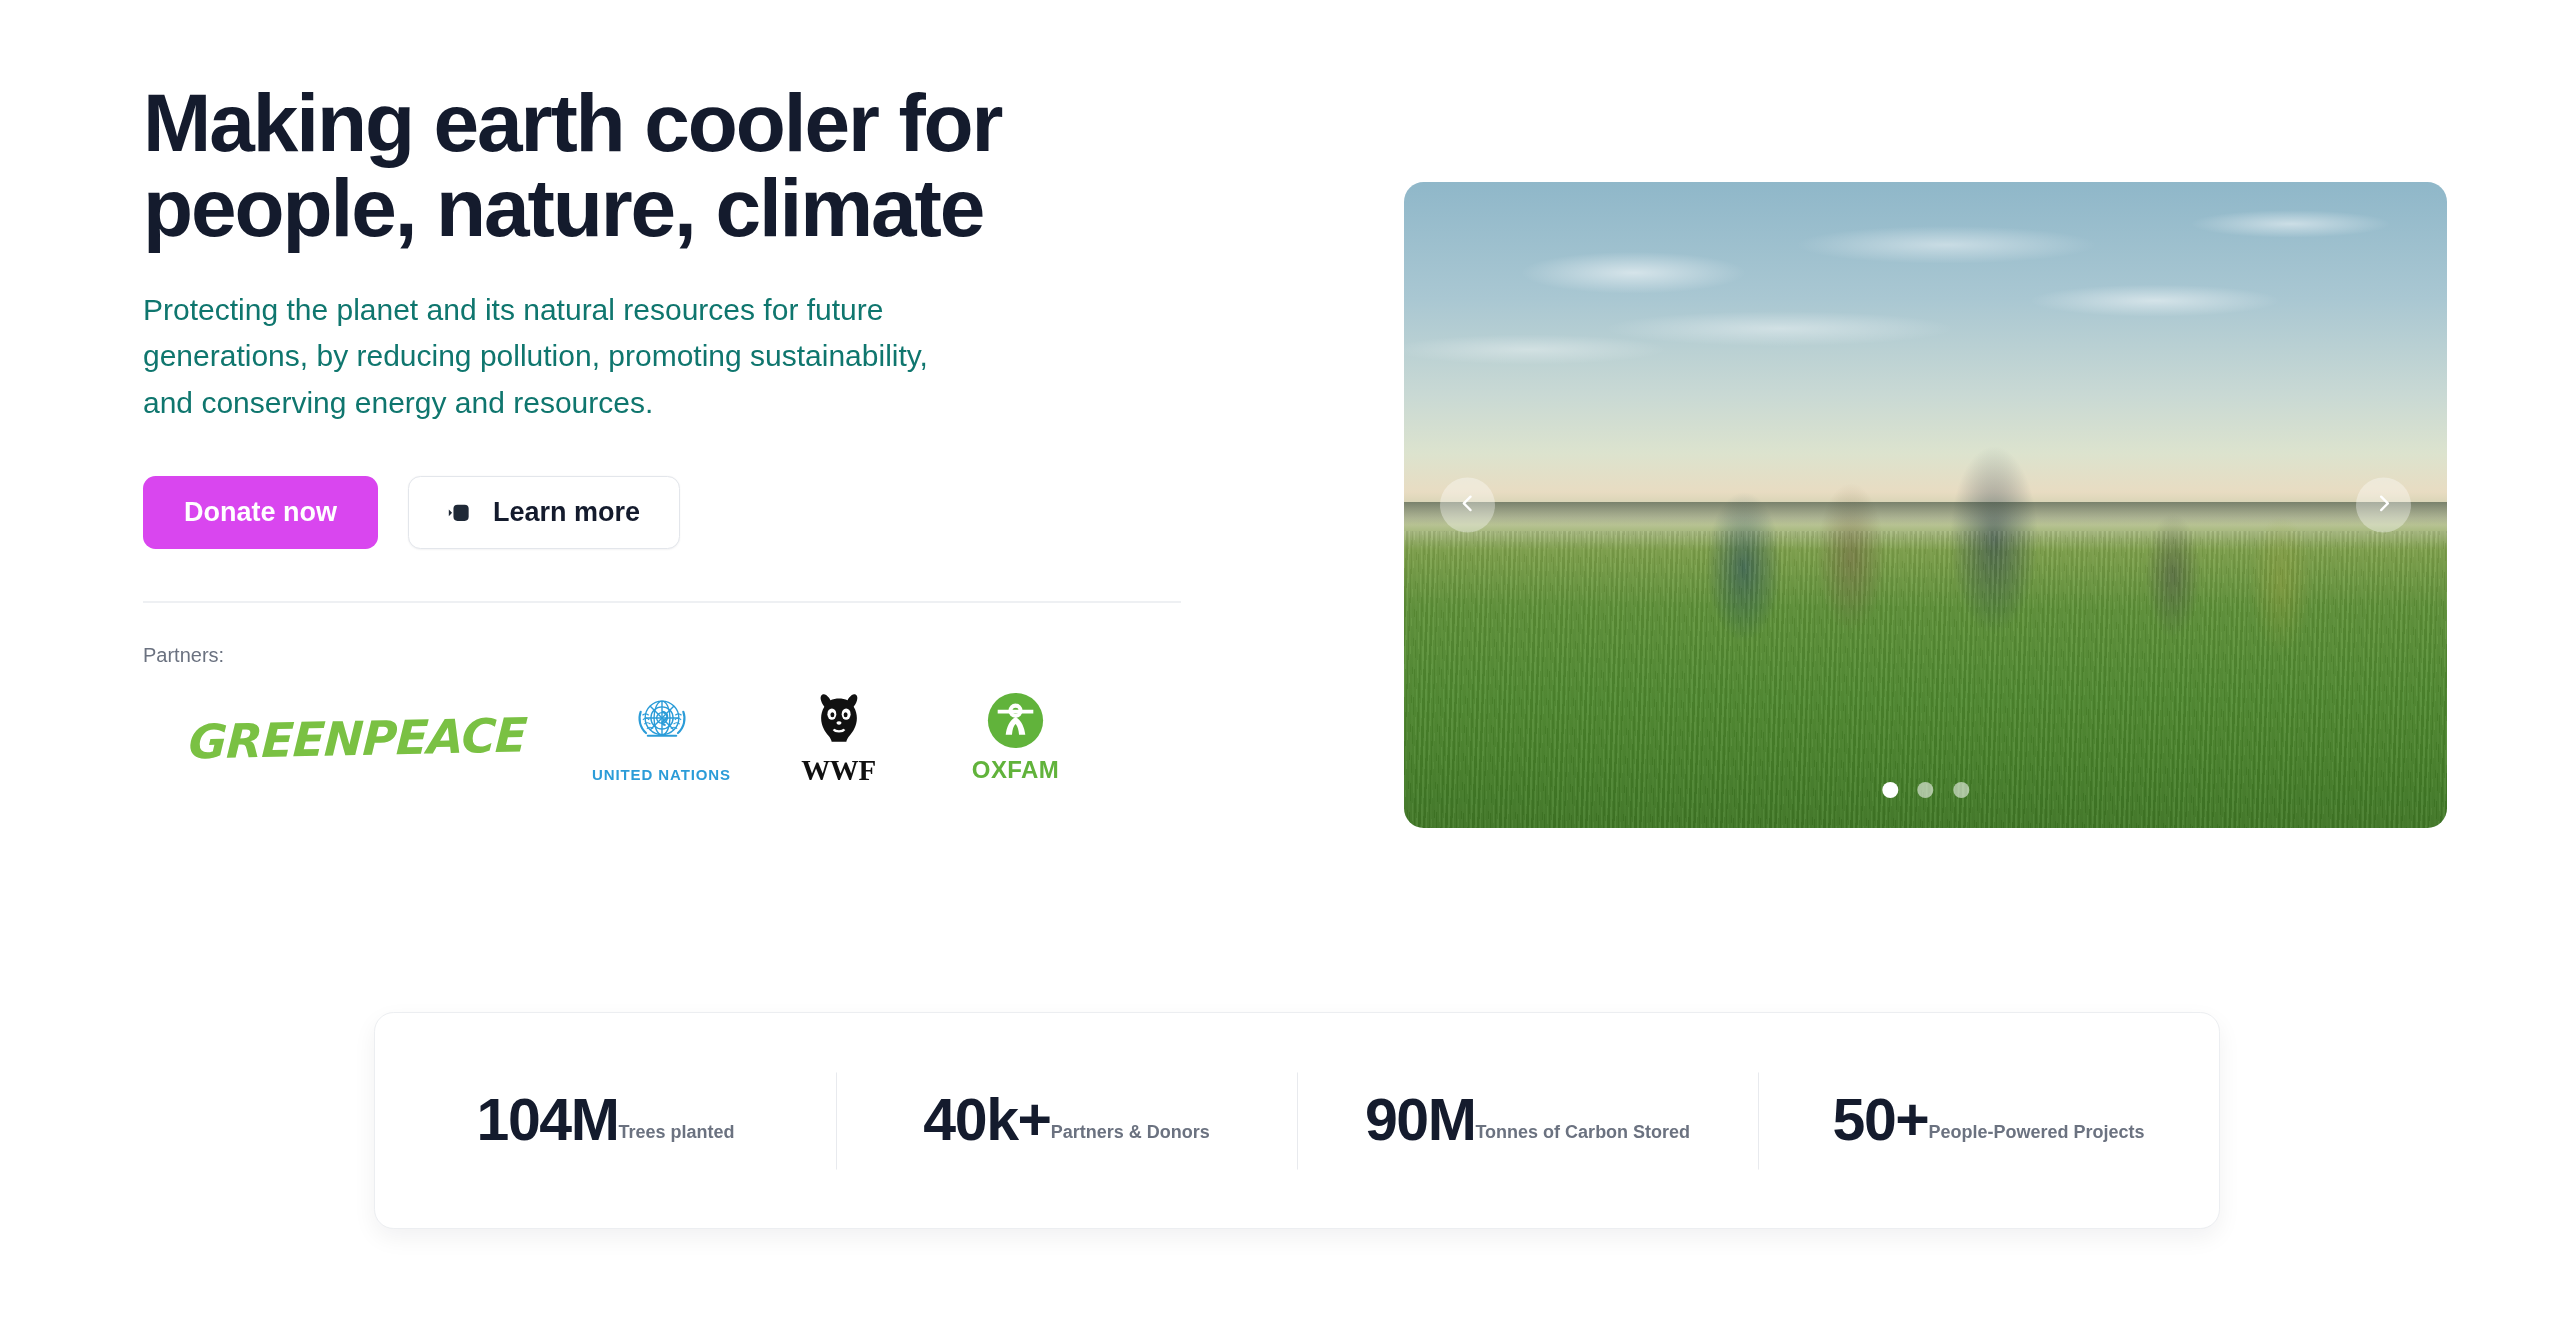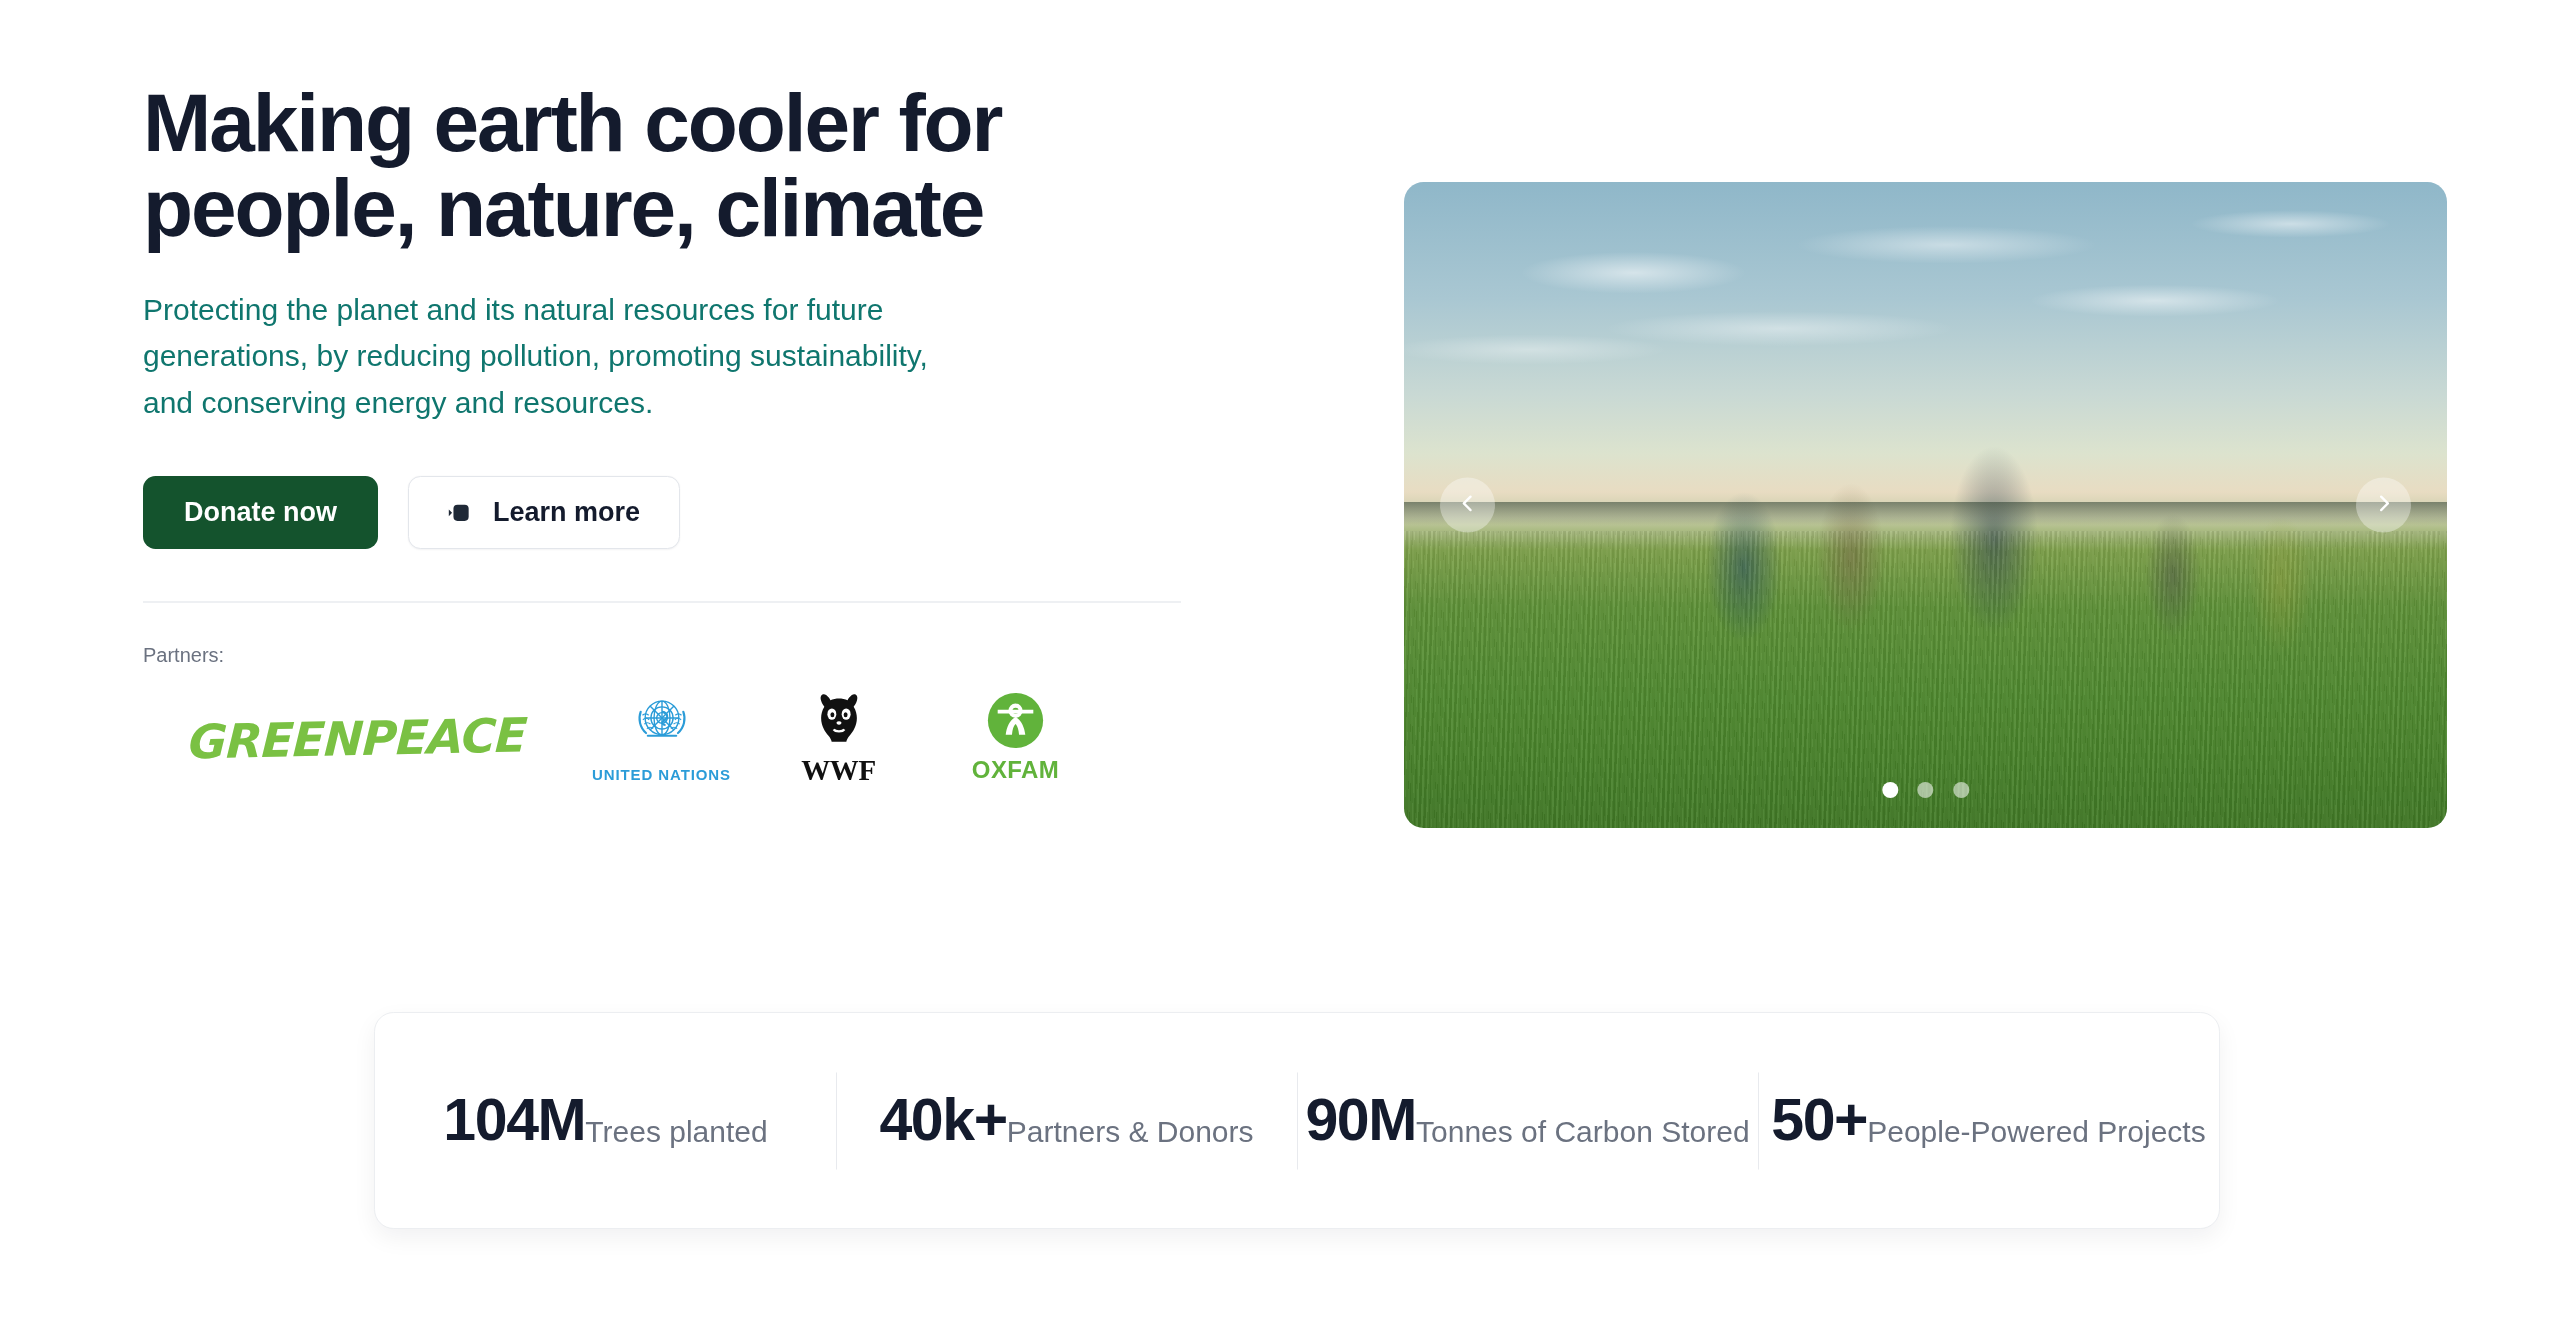--- a/index.html
+++ b/index.html
@@ -39,21 +39,21 @@
   }
 
   .hero-actions {
     margin-top: 50px;
     display: flex;
     align-items: center;
     gap: 30px;
   }
 
   .btn-primary {
-    background: #14532d;
+    background: #d946ef;
     color: #ffffff;
     border: none;
     border-radius: 12.5px;
     height: 73px;
     padding: 0 41px;
     font-size: 27px;
     font-weight: 600;
     font-family: inherit;
     cursor: pointer;
     display: flex;
@@ -254,23 +254,23 @@
   }
   .stat-value {
     font-size: 59px;
     font-weight: 700;
     letter-spacing: -1.4px;
     color: #141B2D;
     line-height: 1;
   }
   .stat-label {
     margin-top: 23px;
-    font-size: 30px;
+    font-size: 18px;
     color: #6B7280;
-    font-weight: 400;
+    font-weight: 700;
     white-space: nowrap;
   }
 </style>
 </head>
 <body>
 
 <div class="page">
 
   <div class="hero-left">
 

